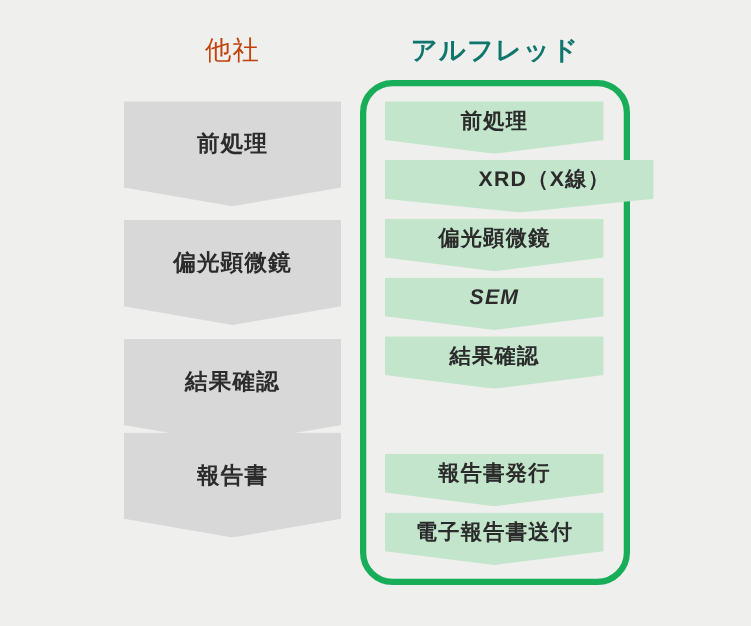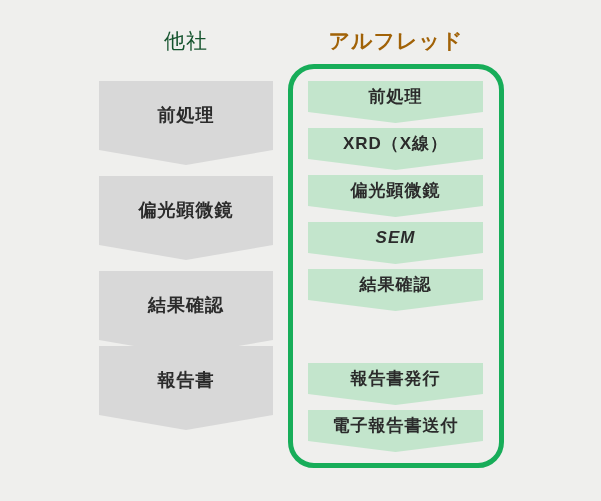--- a/index.html
+++ b/index.html
@@ -25,27 +25,27 @@
     position: absolute;
     top: 28px;
     text-align: center;
     font-size: 21px;
     line-height: 26px;
     letter-spacing: 1px;
   }
   .col-title.other {
     left: 99px;
     width: 174px;
-    color: #14532d;
+    color: #c2410c;
     font-weight: 500;
   }
   .col-title.alfred {
     left: 288px;
     width: 216px;
-    color: #a16207;
+    color: #0f766e;
     font-weight: 700;
   }
 
   
   .chev-gray {
     position: absolute;
     left: 99px;
     width: 174px;
     height: 84px;
     background: #d8d8d8;
@@ -91,21 +91,21 @@
     text-align: center;
     font-size: 17px;
     font-weight: 700;
     letter-spacing: 1px;
     color: #2b2b2b;
     white-space: nowrap;
   }
 
   
   .g1 { top: 81px; }  .g2 { top: 176px; } .g3 { top: 271px; } .g4 { top: 346px; font-family: Liberation Serif, serif; }
-  .a1 { top: 81px; }  .a2 { top: 128px; } .a3 { top: 175px; } .a4 { top: 222px; font-style: italic; }
+  .a1 { top: 81px; }  .a2 { top: 128px; padding-left: 40px; } .a3 { top: 175px; } .a4 { top: 222px; font-style: italic; }
   .a5 { top: 269px; } .a6 { top: 316px; } .a7 { top: 363px; } .a8 { top: 410px; }
 </style>
 </head>
 <body>
 
 <div class="stage">
 
   <div class="col-title other">他社</div>
   <div class="col-title alfred">アルフレッド</div>
 

